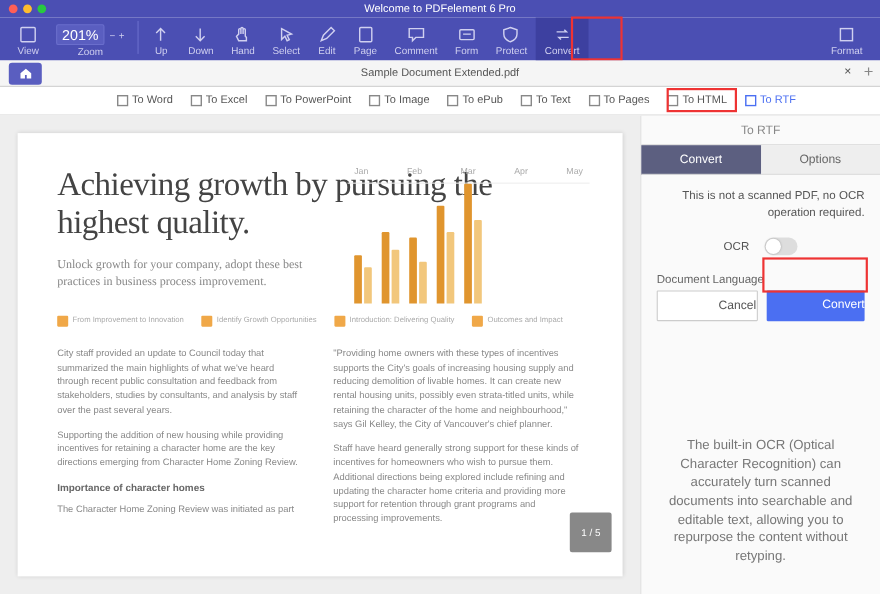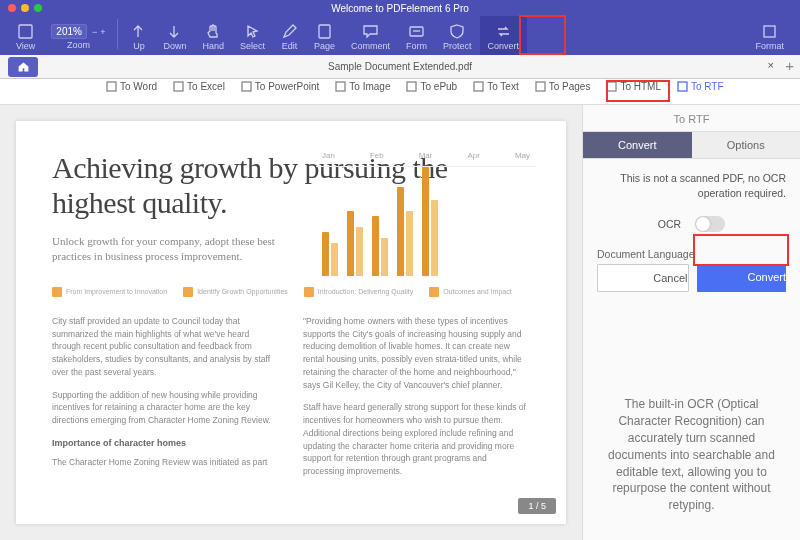--- a/index.html
+++ b/index.html
@@ -7,34 +7,34 @@
 
 .titlebar { height: 16px; background: #4b4fb3; display: flex; align-items: center; color: #fff; font-size: 10px; position: relative; }
 .traffic { display: flex; gap: 5px; padding-left: 8px; }
 .traffic span { width: 8px; height: 8px; border-radius: 50%; }
 .tl-red { background: #ff5f57; } .tl-yellow { background: #ffbd2e; } .tl-green { background: #28c940; }
 .titlebar-title { position: absolute; left: 50%; transform: translateX(-50%); }
 
 .toolbar { height: 39px; background: #4b4fb3; display: flex; align-items: flex-start; color: #d0d0f0; padding: 0 8px; }
 .tool-btn { display: flex; flex-direction: column; align-items: center; justify-content: center; padding: 2px 8px 0; font-size: 9px; height: 39px; gap: 1px; position: relative; }
 .tool-btn svg { width: 17px; height: 17px; fill: none; stroke: #d0d0f0; stroke-width: 1.3; }
-.zoom-val { font-size: 10px; background: #5a5ec0; border: 1px solid #6a6ecc; padding: 1px 4px; border-radius: 2px; color: #fff; margin-right: 2px;}
+.zoom-val { font-size: 13px; background: #5a5ec0; border: 1px solid #6a6ecc; padding: 1px 4px; border-radius: 2px; color: #fff; margin-right: 2px;}
 .tool-sep { width: 1px; background: #6a6ecc; height: 30px; margin: 3px 4px 0; }
 .toolbar .spacer { flex: 1; }
 .tool-btn.selected { background: #3d40a0; }
 .redbox1 { position: absolute; border: 2px solid #e33; left: 519px; top: 15px; width: 47px; height: 40px; pointer-events: none; }
 
 .tabbar { height: 24px; background: #f5f5f5; border-bottom: 1px solid #ccc; display: flex; align-items: center; padding-left: 8px; font-size: 10px; color: #555; position: relative; }
 .home-btn { width: 30px; height: 20px; background: #5a5ec0; border-radius: 3px; display: flex; align-items: center; justify-content: center; margin-right: 6px; }
 .home-btn svg { width: 13px; height: 13px; fill: #fff; }
 .tabbar-title { position: absolute; left: 50%; transform: translateX(-50%); }
 .tabbar .close { position: absolute; right: 26px; top: 4px; font-size: 11px; }
 .tabbar .plus { position: absolute; right: 6px; top: 2px; font-size: 15px; color: #888; }
 
-.subtoolbar { height: 26px; background: #fff; border-bottom: 1px solid #ddd; display: flex; align-items: flex-start; padding-left: 100px; gap: 4px; font-size: 10px; color: #555; position: relative; }
+.subtoolbar { height: 26px; background: #fff; border-bottom: 1px solid #ddd; display: flex; align-items: center; padding-left: 100px; gap: 4px; font-size: 10px; color: #555; position: relative; }
 .sub-btn { display: flex; align-items: center; gap: 3px; padding: 2px 6px; border-radius: 2px; }
 .sub-btn svg { width: 11px; height: 11px; fill: none; stroke: #888; stroke-width: 1.3; }
 .sub-btn.sel { color: #4b6ff2; }
 .sub-btn.sel svg { stroke: #4b6ff2; }
 .redbox2 { position: absolute; border: 2px solid #e33; left: 606px; top: 1px; width: 64px; height: 22px; pointer-events: none; }
 
 .workspace { display: flex; height: 435px; }
 .doc-area { flex: 1; background: #eee; padding: 16px; overflow: hidden; position: relative; }
 .page { background: #fff; width: 100%; height: 100%; padding: 30px 36px; box-shadow: 0 0 4px rgba(0,0,0,0.15); position: relative; }
 .doc-title { font-family: Georgia, serif; font-size: 30px; font-weight: 300; line-height: 1.15; color: #444; letter-spacing: -0.5px; }
@@ -49,21 +49,21 @@
 
 .features { display: flex; gap: 16px; margin-top: 22px; font-size: 7px; color: #aaa; align-items: center; }
 .feat { display: flex; align-items: center; gap: 4px; }
 .feat-ico { width: 10px; height: 10px; background: #f0a848; border-radius: 1px; }
 
 .body-cols { display: flex; gap: 24px; margin-top: 18px; }
 .col { flex: 1; font-size: 8.5px; color: #888; line-height: 1.5; }
 .col p { margin-bottom: 10px; }
 .col h4 { font-size: 9px; color: #666; margin-bottom: 6px; font-weight: 600; }
 
-.page-badge { position: absolute; right: 10px; bottom: 10px; background: #888; color: #fff; font-size: 9px; padding: 3px 10px; border-radius: 2px; }
+.page-badge { position: absolute; right: 10px; bottom: 22px; background: #888; color: #fff; font-size: 9px; padding: 13px 10px; border-radius: 2px; }
 
 .sidepanel { width: 218px; background: #fafafa; border-left: 1px solid #ddd; display: flex; flex-direction: column; }
 .panel-head { text-align: center; font-size: 11px; color: #888; padding: 8px 0 6px; border-bottom: 1px solid #ddd; }
 .panel-tabs { display: flex; }
 .panel-tab { flex: 1; text-align: center; padding: 7px 0; font-size: 11px; background: #eee; color: #666; border-bottom: 1px solid #ddd; }
 .panel-tab.active { background: #5c5f80; color: #fff; }
 .panel-body { padding: 12px 14px; font-size: 10.5px; color: #555; flex: 1; display: flex; flex-direction: column; }
 .panel-msg { text-align: right; line-height: 1.4; margin-bottom: 16px; }
 .ocr-row { display: flex; align-items: center; justify-content: center; gap: 14px; margin-bottom: 16px; }
 .toggle { width: 30px; height: 16px; background: #ddd; border-radius: 8px; position: relative; }

